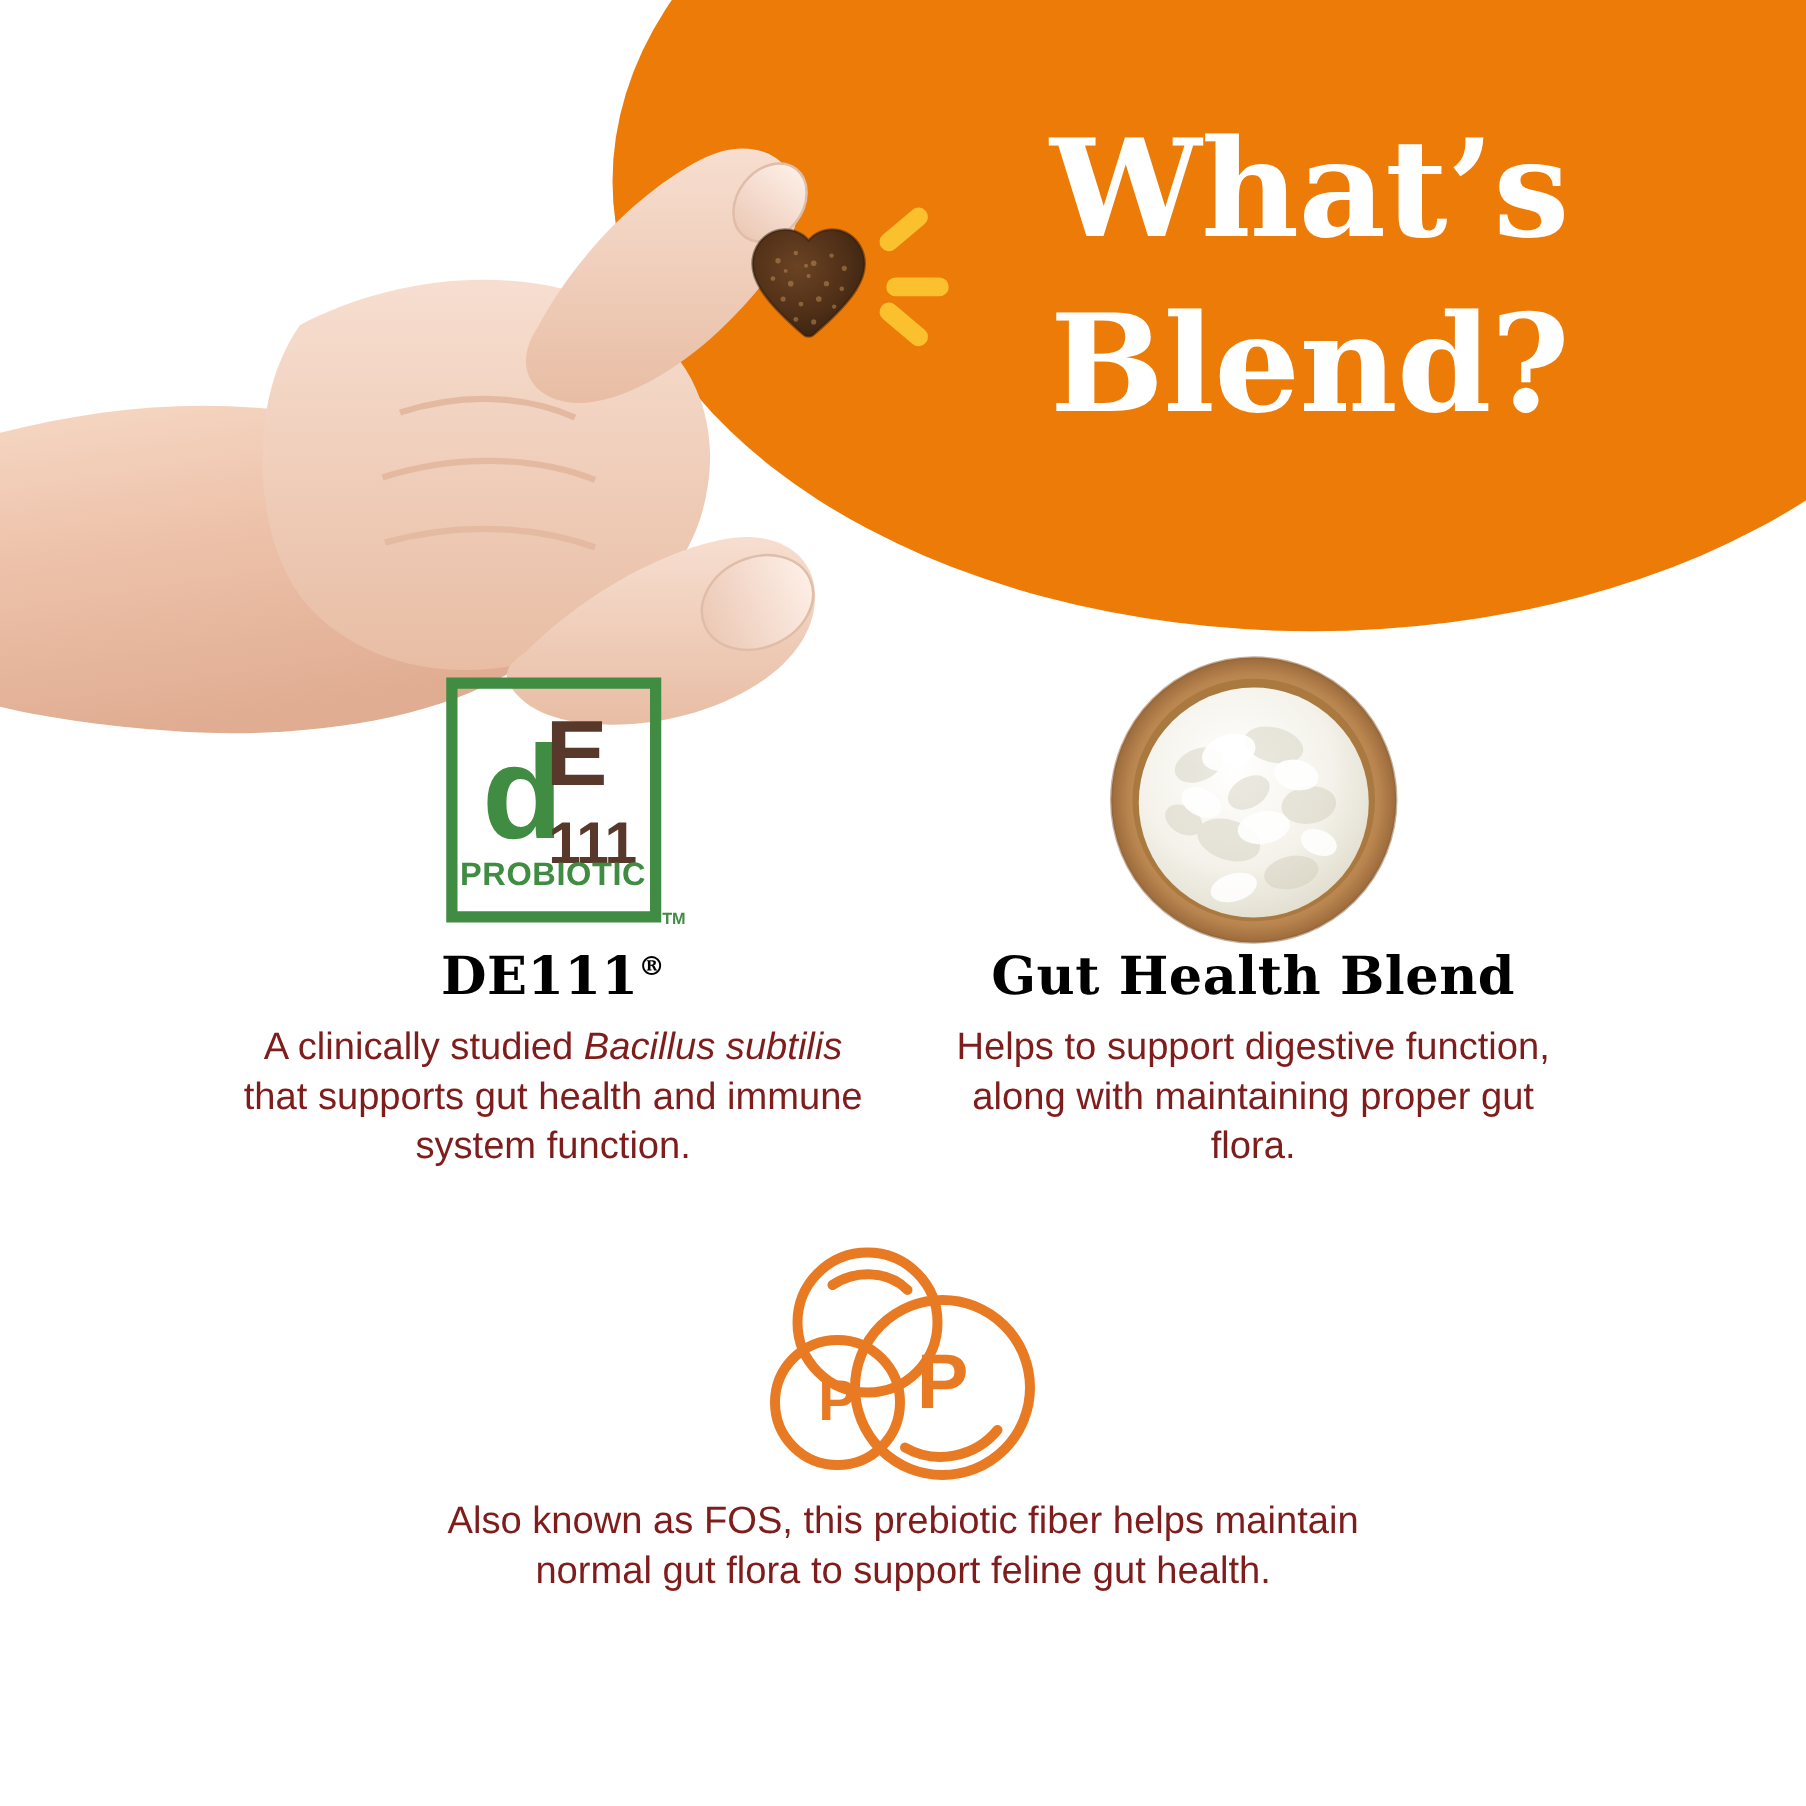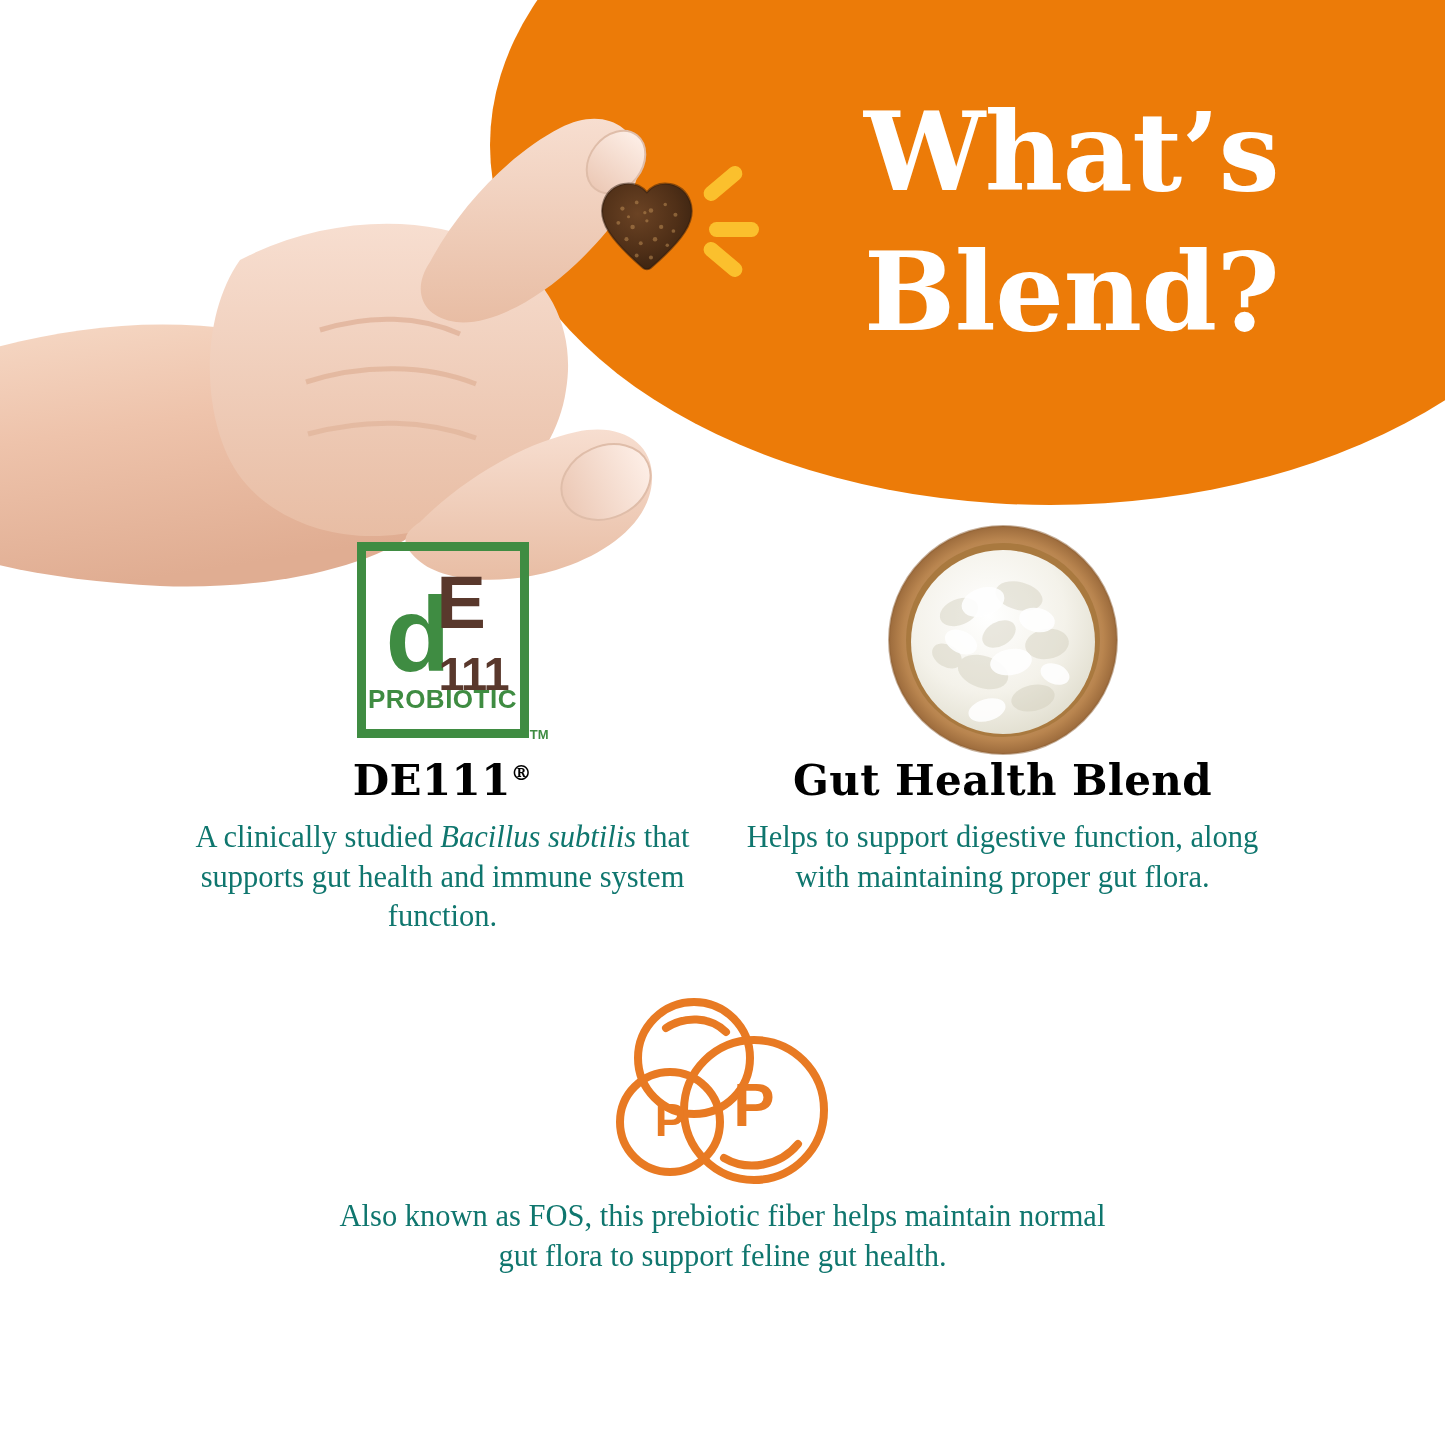--- a/index.html
+++ b/index.html
@@ -35,21 +35,20 @@
     left:840px; top:82px;
     width:560px;
     z-index:6;
     color:#ffffff;
     font-family:"DejaVu Serif", serif;
     font-weight:bold;
     font-size:108px;
     line-height:1.30;
     letter-spacing:-0.5px;
     text-align:left;
-    margin-left:24px;
   }
   .hero-title .l2{display:block;}
 
   
   .hand-wrap{position:absolute;left:-10px;top:30px;width:760px;height:720px;z-index:4;}
   .hand-svg{display:block;width:760px;height:720px;}
 
   
   .sparkle{position:absolute;background:#fbc02d;border-radius:10px;z-index:7;}
   .sp1{left:700px;top:176px;width:46px;height:15px;transform:rotate(-40deg);}
@@ -72,26 +71,25 @@
     color:#000000;
     font-size:42px;
     line-height:1.0;
     margin:0 0 16px 0;
     letter-spacing:0.4px;
   }
   .card-title .reg{font-size:21px;vertical-align:super;}
   .card-title.fos{font-size:45px;margin-bottom:10px;}
 
   .card-body{
-    color:#0f766e;
+    color:#7f1d1d;
     font-size:30.5px;
     line-height:1.30;
     margin:0 auto;
     max-width:520px;
-    font-family:Liberation Serif, serif;
   }
   .card-body.wide{max-width:800px;font-size:30.5px;}
   .card-body i{font-style:italic;}
 
   
   .de111-logo{position:relative;width:172px;height:196px;}
   .de111-frame{
     position:absolute;inset:0;
     border:9px solid #3f8c42;
     box-sizing:border-box;

